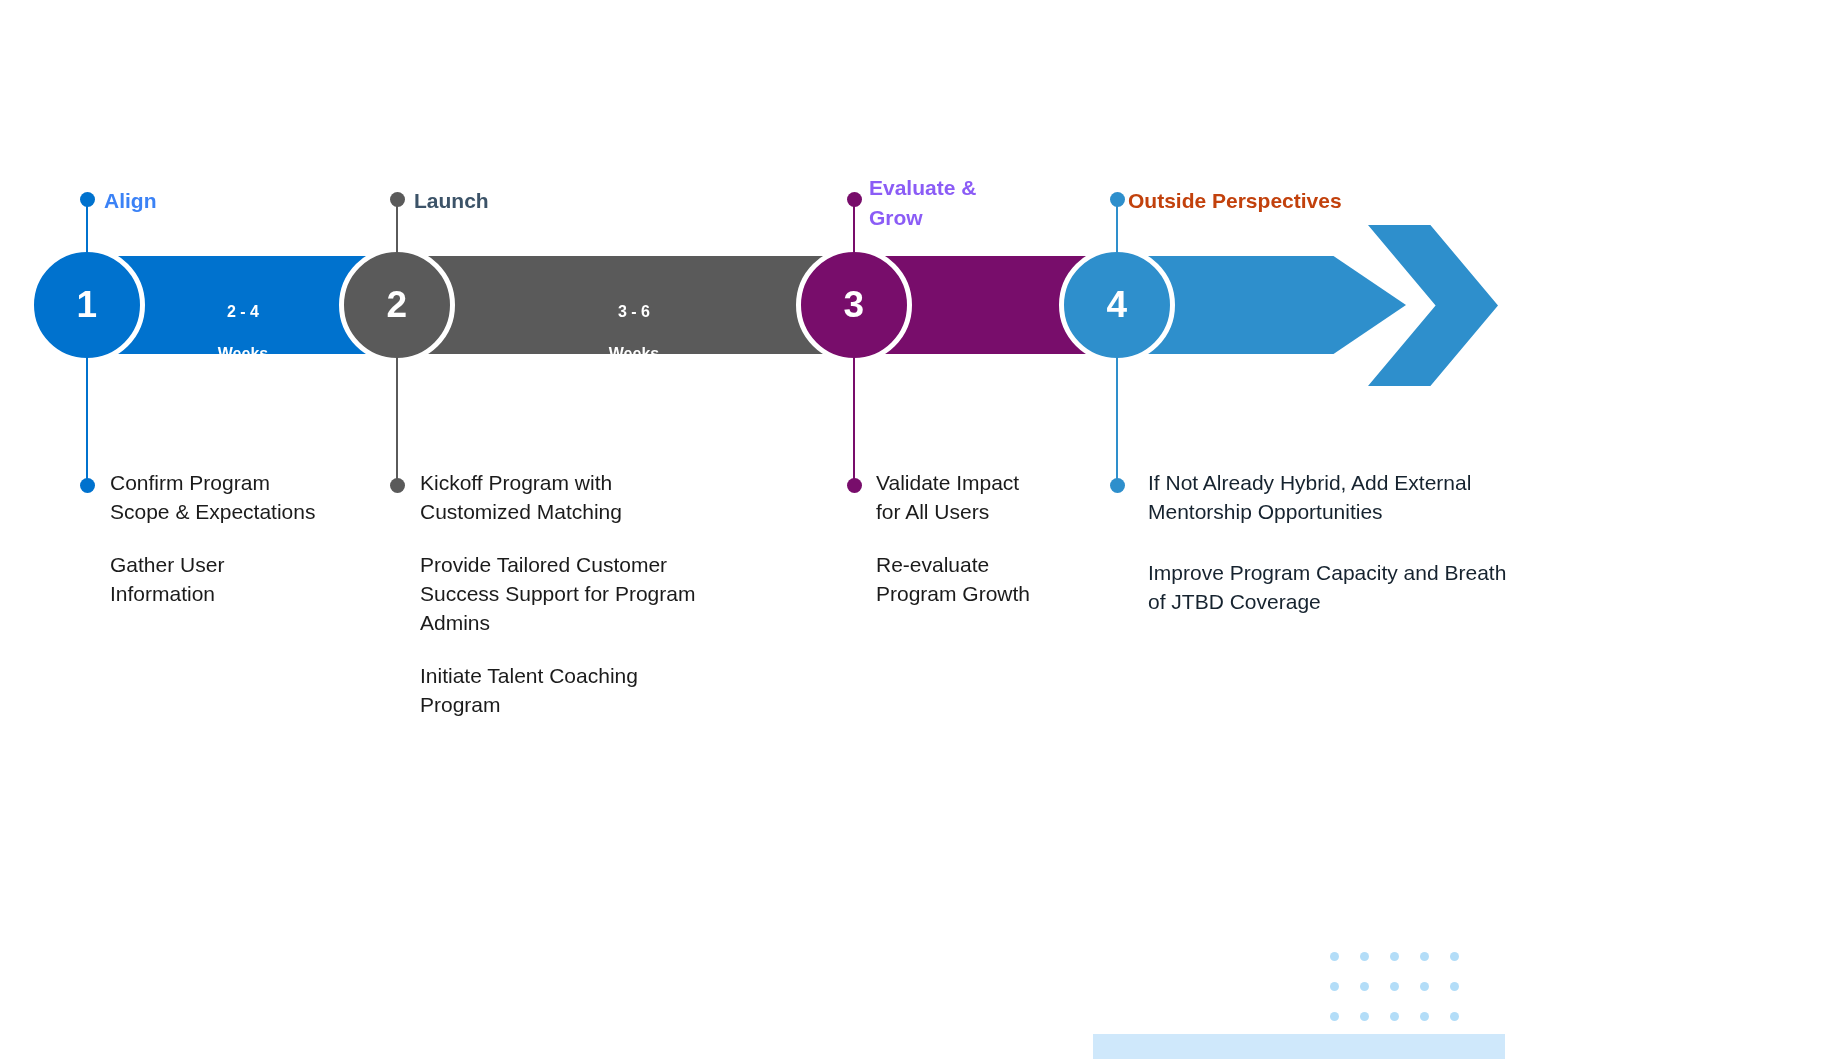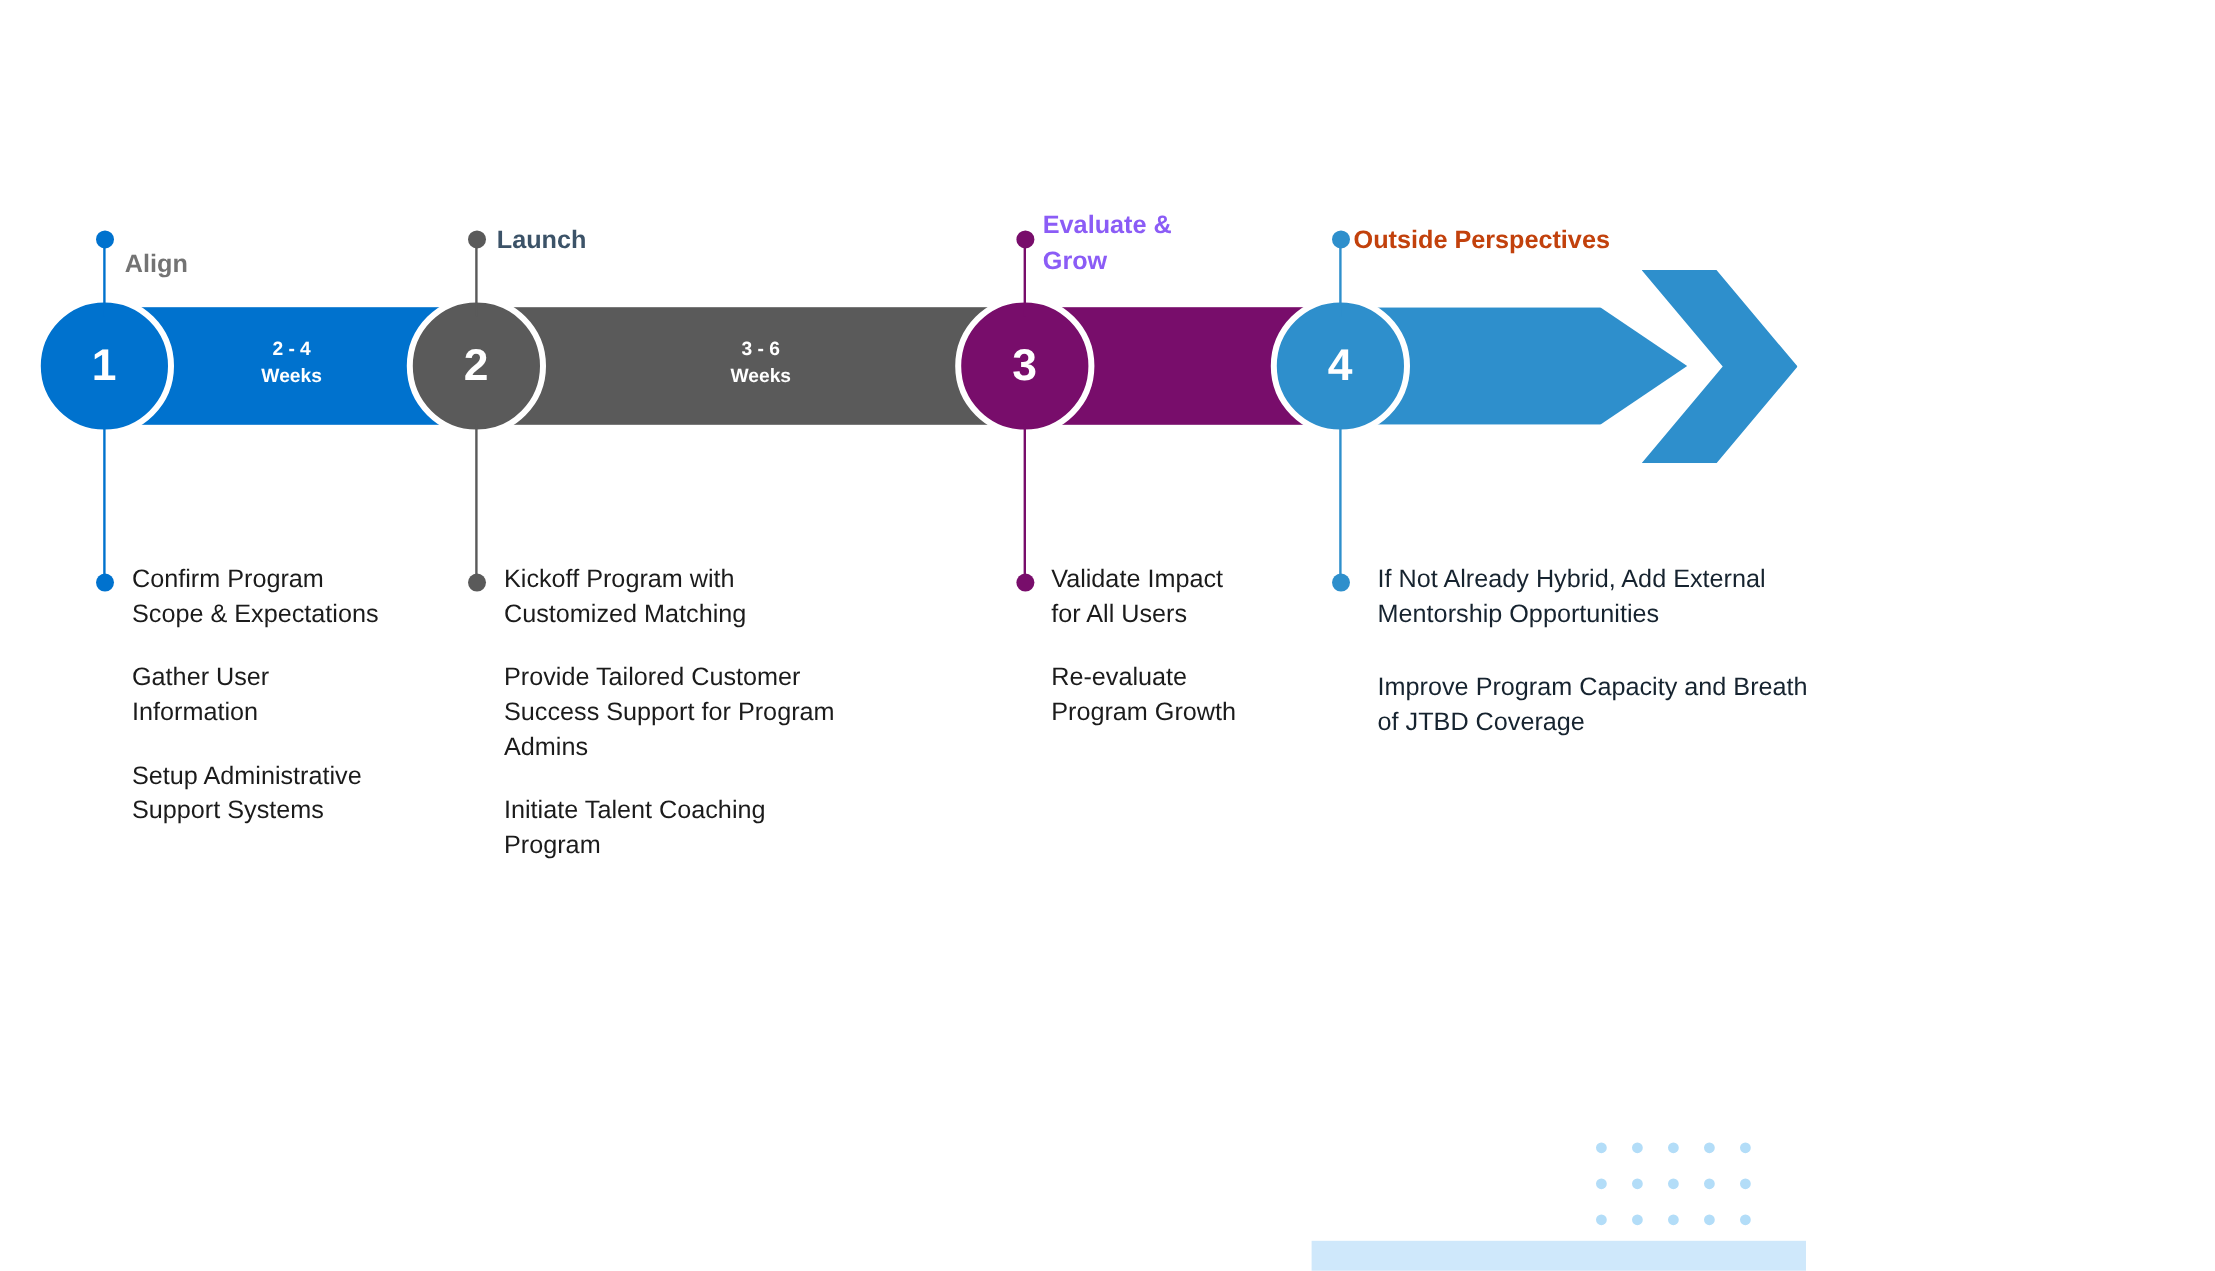--- a/index.html
+++ b/index.html
@@ -110,21 +110,21 @@
     top: 281px;
     width: 200px;
     text-align: center;
     color: #ffffff;
     font-size: 16px;
     font-weight: 700;
     line-height: 22px;
   }
   .duration.d1 { left: 143px; }
   .duration.d2 { left: 534px; }
-  .duration span { display: block; }
+  .duration span { display: block; margin-top: 20px; }
 
   
   .stem-up {
     position: absolute;
     width: 2px;
     top: 204px;
     height: 60px;
   }
   .stem-up.s1 { left: 86px;   background: #0072CE; }
   .stem-up.s2 { left: 396px;  background: #5A5A5A; }
@@ -143,21 +143,21 @@
   .dot-up.s3 { left: 847px;  background: #780D6B; }
   .dot-up.s4 { left: 1110px; background: #2E8FCC; }
 
   .phase-title {
     position: absolute;
     font-size: 21px;
     font-weight: 700;
     line-height: 30px;
     white-space: pre-line;
   }
-  .phase-title.t1 { left: 104px;  top: 186px; color: #737373; margin-top: 20px; }
+  .phase-title.t1 { left: 104px;  top: 186px; color: #3b82f6; }
   .phase-title.t2 { left: 414px;  top: 186px; color: #3C5368; }
   .phase-title.t3 { left: 869px;  top: 173px; color: #8b5cf6; }
   .phase-title.t4 { left: 1128px; top: 186px; color: #c2410c; }
 
   
   .stem-dn {
     position: absolute;
     width: 2px;
     top: 354px;
     height: 128px;
@@ -270,22 +270,20 @@
   <div class="stem-dn s3"></div>
   <div class="dot-dn s3"></div>
   <div class="stem-dn s4"></div>
   <div class="dot-dn s4"></div>
 
   <div class="col c1">
     <p>Confirm Program
 Scope &amp; Expectations</p>
     <p>Gather User
 Information</p>
-    <p>Setup Administrative
-Support Systems</p>
   </div>
 
   <div class="col c2">
     <p>Kickoff Program with
 Customized Matching</p>
     <p>Provide Tailored Customer
 Success Support for Program
 Admins</p>
     <p>Initiate Talent Coaching
 Program</p>

